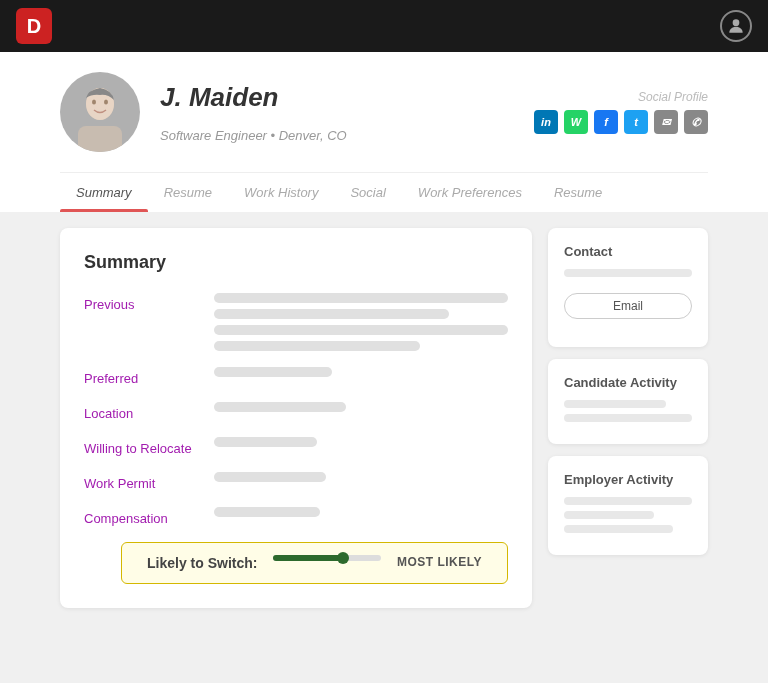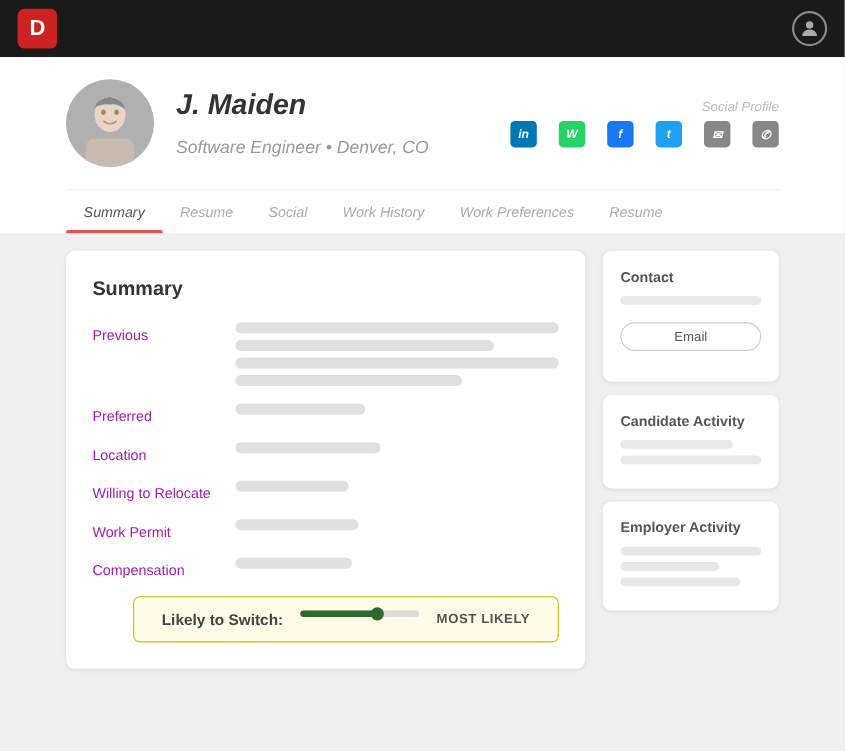--- a/index.html
+++ b/index.html
@@ -79,35 +79,35 @@
     }
     .profile-info {
       flex: 1;
     }
     .profile-name {
       font-size: 26px;
       font-weight: 600;
       color: #333;
     }
     .profile-subtitle {
-      font-size: 16px;
+      font-size: 13px;
       color: #999;
       margin-top: 15px;
     }
     .social-section {
       text-align: right;
     }
     .social-label {
       font-size: 12px;
       color: #bbb;
       margin-bottom: 6px;
     }
     .social-icons {
       display: flex;
-      gap: 20px;
+      gap: 6px;
       justify-content: flex-end;
       margin-left: 48px;
     }
     .social-icon {
       width: 24px;
       height: 24px;
       border-radius: 4px;
       display: flex;
       align-items: center;
       justify-content: center;
@@ -340,22 +340,22 @@
           <div class="social-icon si-twitter">t</div>
           <div class="social-icon si-email">✉</div>
           <div class="social-icon si-phone">✆</div>
         </div>
       </div>
     </div>
 
     <div class="tab-nav">
       <div class="tab-item active">Summary</div>
       <div class="tab-item">Resume</div>
+      <div class="tab-item">Work History</div>
       <div class="tab-item">Social</div>
-      <div class="tab-item">Work History</div>
       <div class="tab-item">Work Preferences</div>
       <div class="tab-item">Resume</div>
     </div>
   </div>
 
   <div class="content-area">
 
     <div class="main-card">
       <div class="card-title">Summary</div>
 

